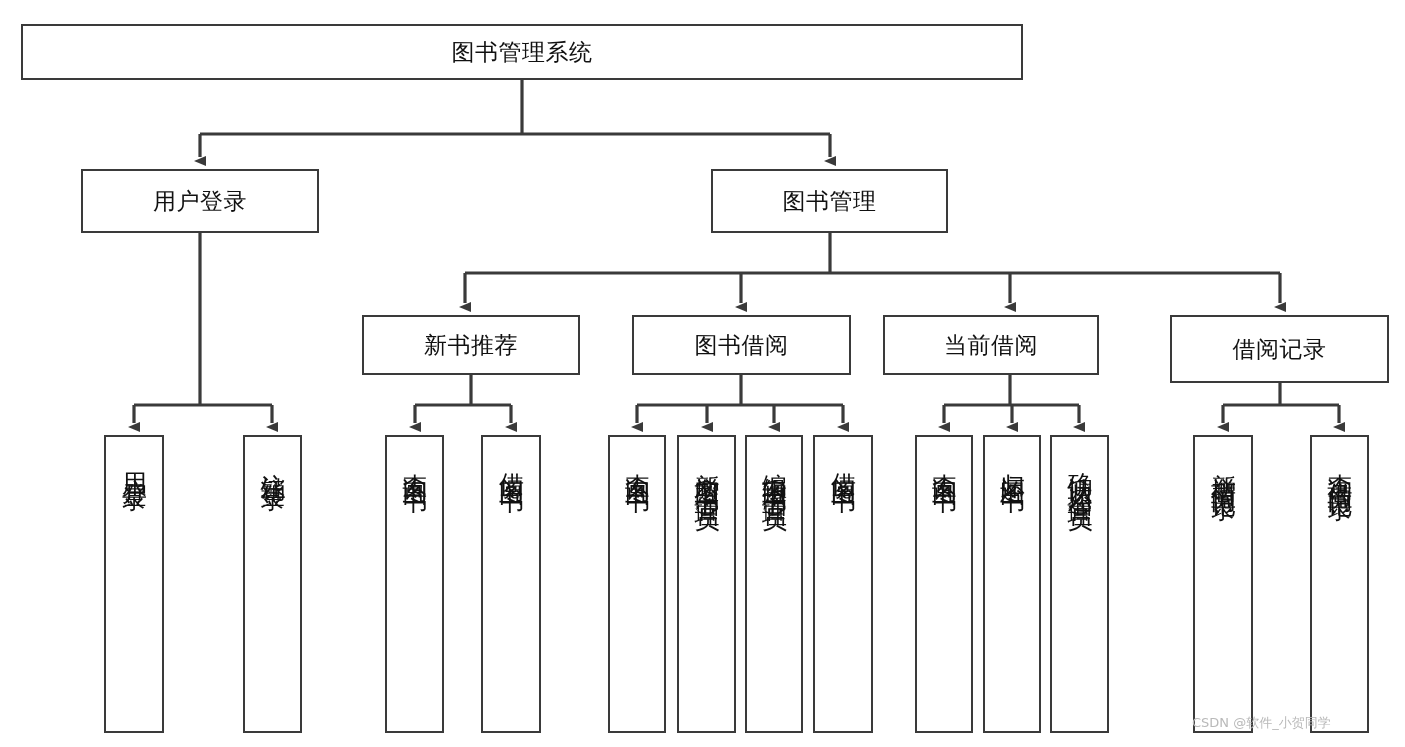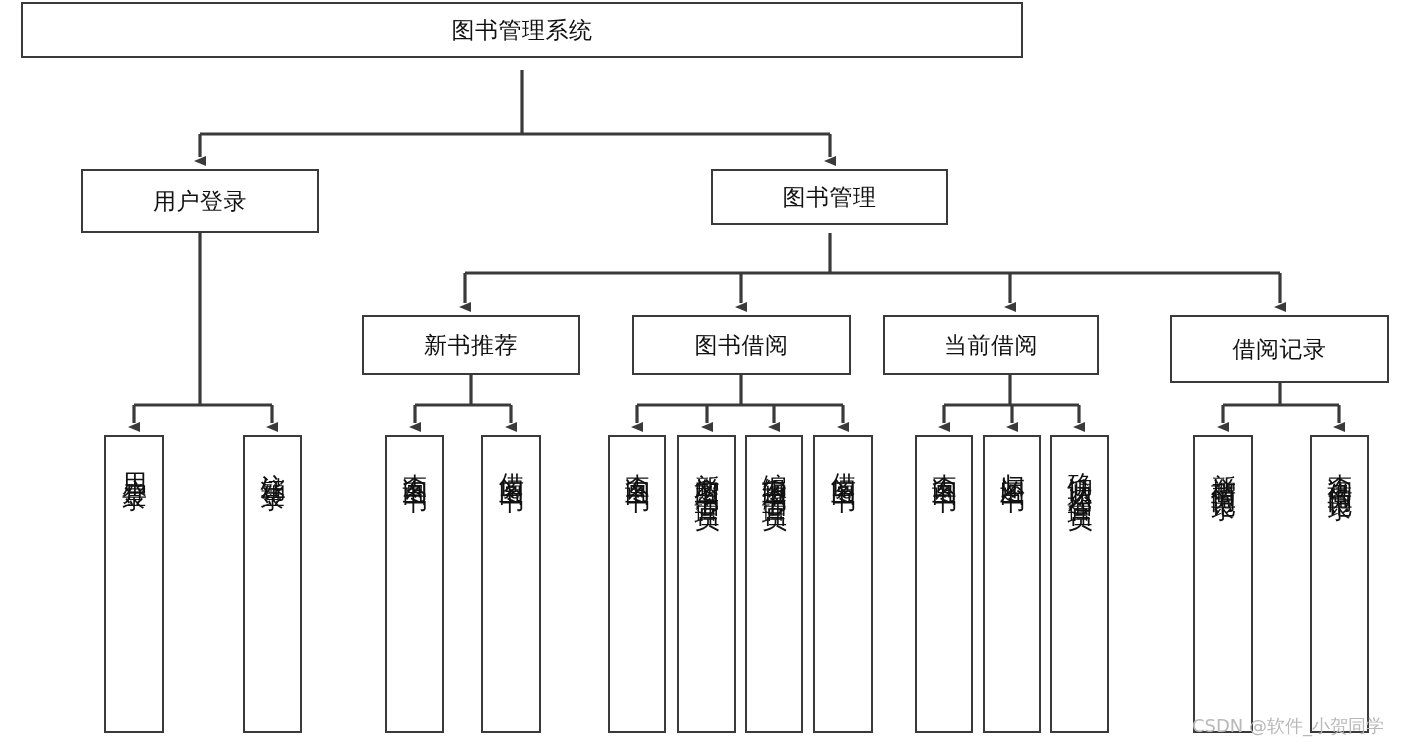--- a/index.html
+++ b/index.html
@@ -47,21 +47,21 @@
     writing-mode:vertical-rl;
     text-orientation:upright;
     font-size:25px;
     line-height:1.12;
     letter-spacing:5px;
     white-space:nowrap;
   }
   #watermark{
     position:absolute;
     left:1192px;top:714px;
-    font-size:18px;
+    font-size:13px;
     color:#b9b9b9;
     white-space:nowrap;
     z-index:3;
     font-family:"DejaVu Sans","Liberation Sans",sans-serif;
   }
 </style>
 </head>
 <body>
 
 <div id="diagram-root">
@@ -110,28 +110,28 @@
       <path d="M1012,405 L1012,423" marker-end="url(#arrowhead)"></path>
       <path d="M1079,405 L1079,423" marker-end="url(#arrowhead)"></path>
 
       <path d="M1280,375 L1280,405"></path>
       <path d="M1223,405 L1339,405"></path>
       <path d="M1223,405 L1223,423" marker-end="url(#arrowhead)"></path>
       <path d="M1339,405 L1339,423" marker-end="url(#arrowhead)"></path>
     </g>
   </svg>
 
-  <div class="node horiz" style="left: 21px; top: 2px; width: 1002px; height: 56px;">
+  <div class="node horiz" style="left: 21px; top: 24px; width: 1002px; height: 56px;">
     <span class="label">图书管理系统</span>
   </div>
 
   <div class="node horiz" style="left: 81px; top: 169px; width: 238px; height: 64px;">
     <span class="label">用户登录</span>
   </div>
-  <div class="node horiz" style="left: 711px; top: 169px; width: 237px; height: 56px;">
+  <div class="node horiz" style="left: 711px; top: 169px; width: 237px; height: 64px;">
     <span class="label">图书管理</span>
   </div>
 
   <div class="node horiz" style="left: 632px; top: 315px; width: 219px; height: 60px;">
     <span class="label">图书借阅</span>
   </div>
   <div class="node horiz" style="left: 362px; top: 315px; width: 218px; height: 60px;">
     <span class="label">新书推荐</span>
   </div>
   <div class="node horiz" style="left: 883px; top: 315px; width: 216px; height: 60px;">

